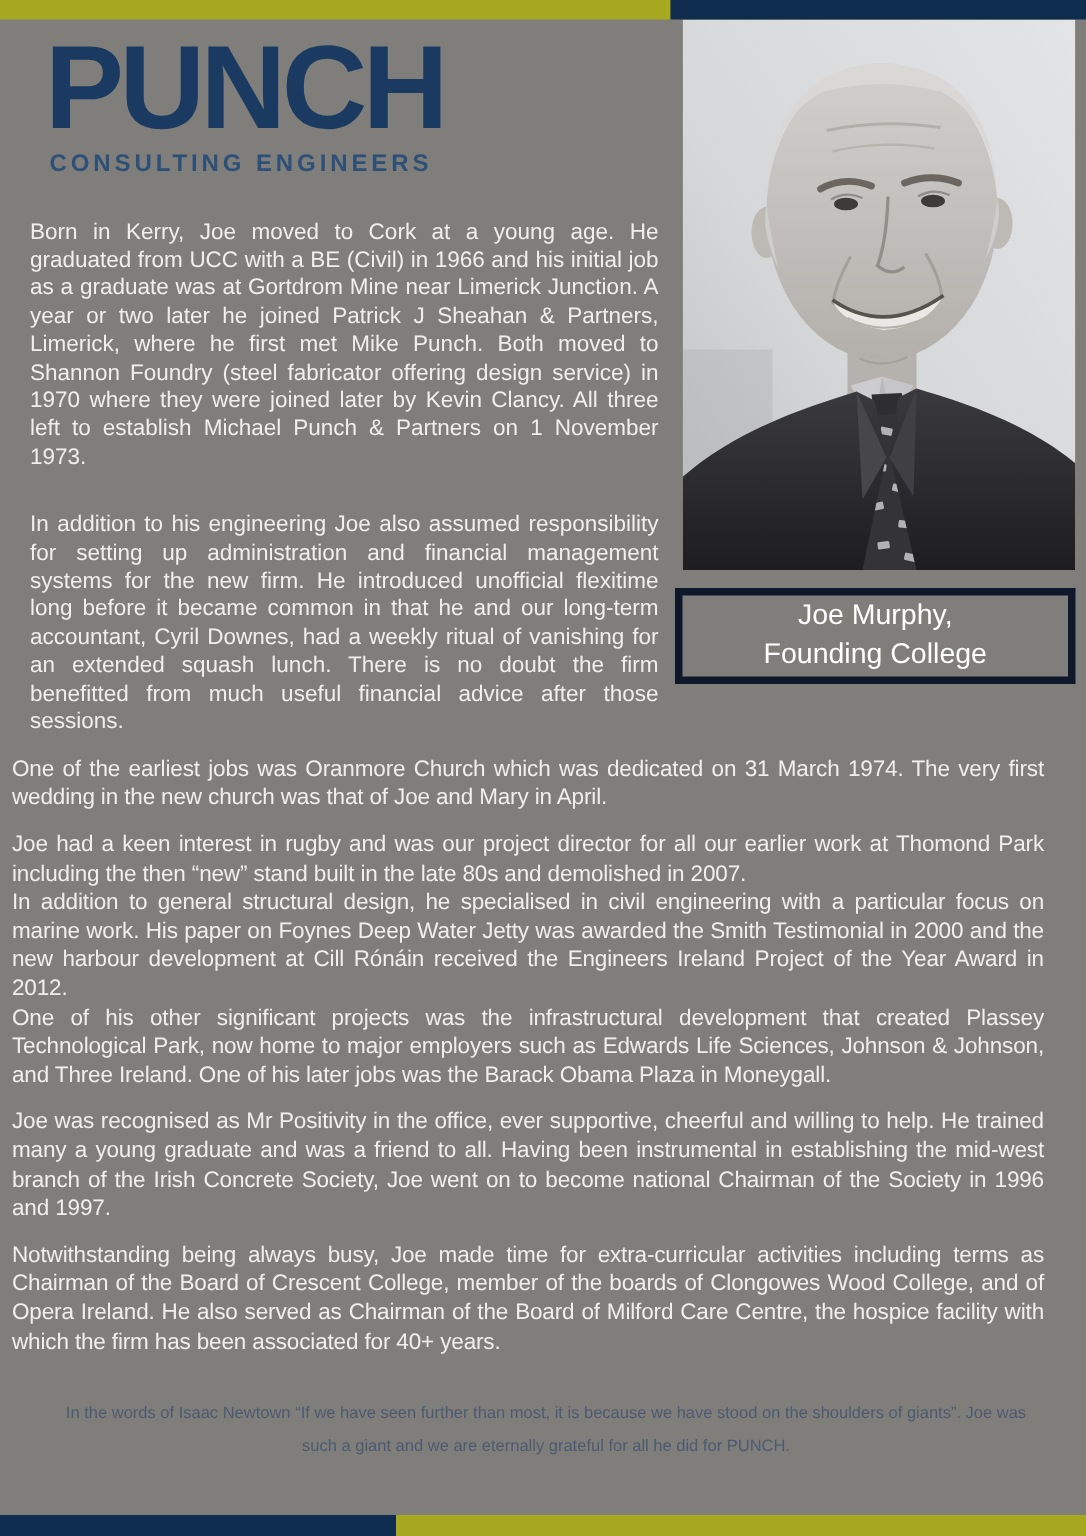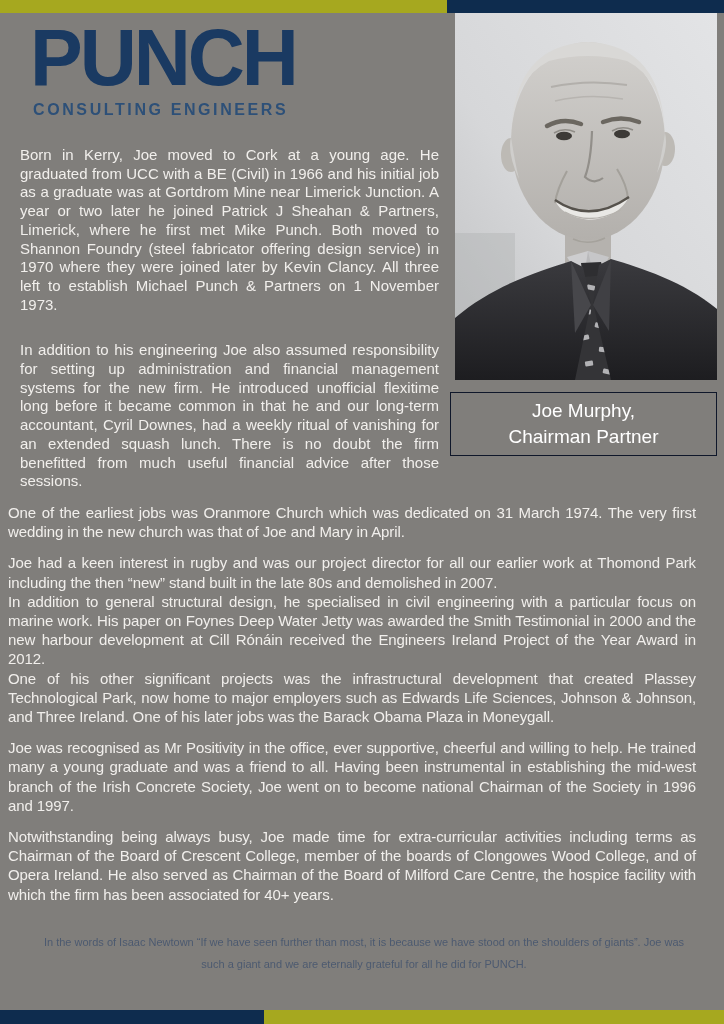--- a/index.html
+++ b/index.html
@@ -47,21 +47,21 @@
     width: 262px; height: 367px;
     overflow: hidden;
   }
   .photo svg { display: block; width: 100%; height: 100%; }
 
   
   .caption {
     position: absolute;
     left: 450px; top: 392px;
     width: 267px; height: 64px;
-    border: 1px solid #0f172a;
+    border: 5px solid #0f172a;
     display: flex;
     flex-direction: column;
     align-items: center;
     justify-content: center;
     color: #ffffff;
     font-size: 19px;
     line-height: 1.38;
     text-align: center;
   }
 
@@ -188,21 +188,21 @@
 
       <path d="M0 367 L0 305 C38 272 85 258 116 248 L128 254 L136 290 L120 367 Z" fill="url(#suitGrad)"></path>
       <path d="M262 367 L262 296 C228 268 186 255 156 246 L144 252 L138 290 L156 367 Z" fill="url(#suitGrad)"></path>
       <path d="M116 248 L136 292 L120 320 Z" fill="#47474b"></path>
       <path d="M156 246 L138 292 L154 318 Z" fill="#404044"></path>
     </svg>
   </figure>
 
   <div class="caption">
     <div>Joe Murphy,</div>
-    <div>Chairman Partner</div>
+    <div>Founding College</div>
   </div>
 
   <section class="left-col">
     <p>Born in Kerry, Joe moved to Cork at a young age. He graduated from UCC with a BE (Civil) in 1966 and his initial job as a graduate was at Gortdrom Mine near Limerick Junction. A year or two later he joined Patrick J Sheahan &amp; Partners, Limerick, where he first met Mike Punch. Both moved to Shannon Foundry (steel fabricator offering design service) in 1970 where they were joined later by Kevin Clancy. All three left to establish Michael Punch &amp; Partners on 1 November 1973.</p>
     <p>In addition to his engineering Joe also assumed responsibility for setting up administration and financial management systems for the new firm. He introduced unofficial flexitime long before it became common in that he and our long-term accountant, Cyril Downes, had a weekly ritual of vanishing for an extended squash lunch. There is no doubt the firm benefitted from much useful financial advice after those sessions.</p>
   </section>
 
   <section class="main-col">
     <p class="gap">One of the earliest jobs was Oranmore Church which was dedicated on 31 March 1974. The very first wedding in the new church was that of Joe and Mary in April.</p>
     <p class="tight">Joe had a keen interest in rugby and was our project director for all our earlier work at Thomond Park including the then “new” stand built in the late 80s and demolished in 2007.</p>

